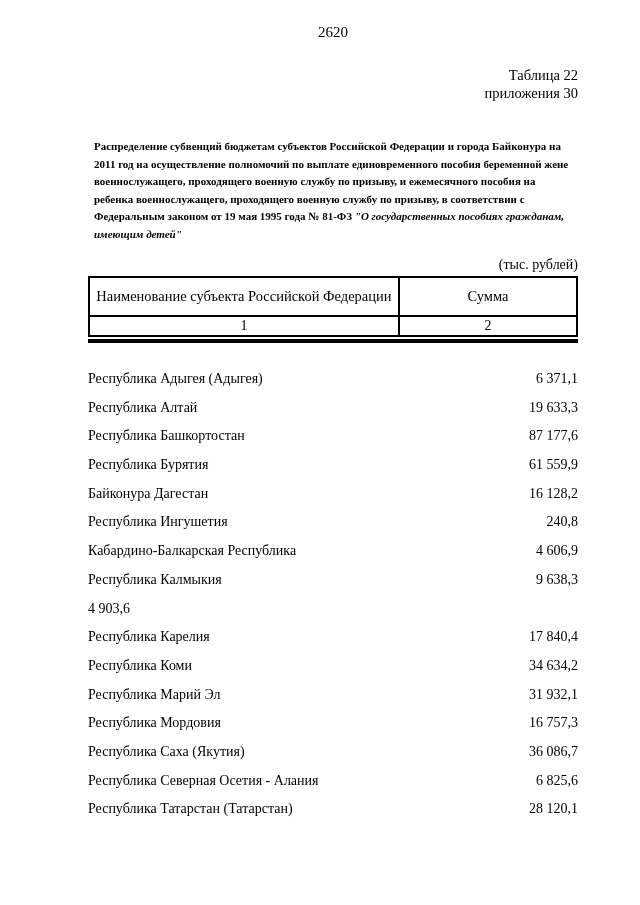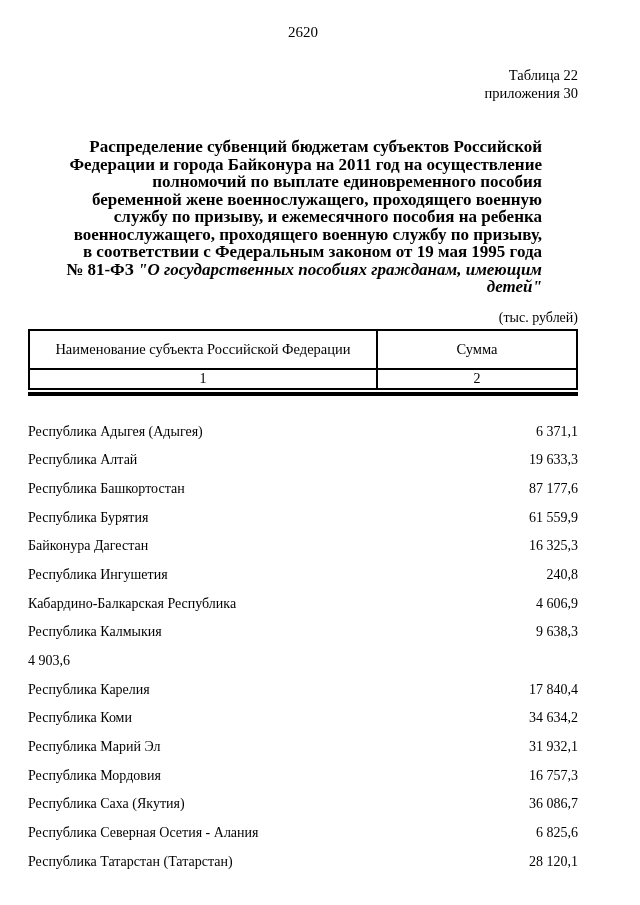--- a/index.html
+++ b/index.html
@@ -3,32 +3,32 @@
 <meta charset="utf-8">
 <style>
   * { margin: 0; padding: 0; box-sizing: border-box; }
   html, body { background: #ffffff; }
   body {
     width: 640px; height: 905px;
     font-family: "Liberation Serif", "DejaVu Serif", serif;
     color: #000;
     overflow: hidden;
   }
-  .page { padding: 24px 62px 0 28px; }
+  .page { padding: 24px 62px 0 88px; }
 
   .page-number { text-align: center; font-size: 15px; }
 
   .ref-block { margin-top: 26px; text-align: right; font-size: 14.5px; line-height: 17.5px; }
 
   .title {
     margin: 36px auto 0;
     max-width: 478px;
-    text-align: right;
+    text-align: left;
     font-weight: bold;
-    font-size: 17px;
+    font-size: 11px;
     line-height: 17.5px;
   }
   .title .law { font-style: italic; }
 
   .units { margin-top: 14px; text-align: right; font-size: 14px; }
 
   table.head-table {
     width: 100%;
     border-collapse: collapse;
     margin-top: 3px;
@@ -102,21 +102,21 @@
       <div class="data-row">
         <span class="row-name">Республика Башкортостан</span>
         <span class="row-value">87 177,6</span>
       </div>
       <div class="data-row">
         <span class="row-name">Республика Бурятия</span>
         <span class="row-value">61 559,9</span>
       </div>
       <div class="data-row">
         <span class="row-name">Байконура Дагестан</span>
-        <span class="row-value">16 325,3</span>
+        <span class="row-value">16 128,2</span>
       </div>
       <div class="data-row">
         <span class="row-name">Республика Ингушетия</span>
         <span class="row-value">240,8</span>
       </div>
       <div class="data-row">
         <span class="row-name">Кабардино-Балкарская Республика</span>
         <span class="row-value">4 606,9</span>
       </div>
       <div class="data-row">

